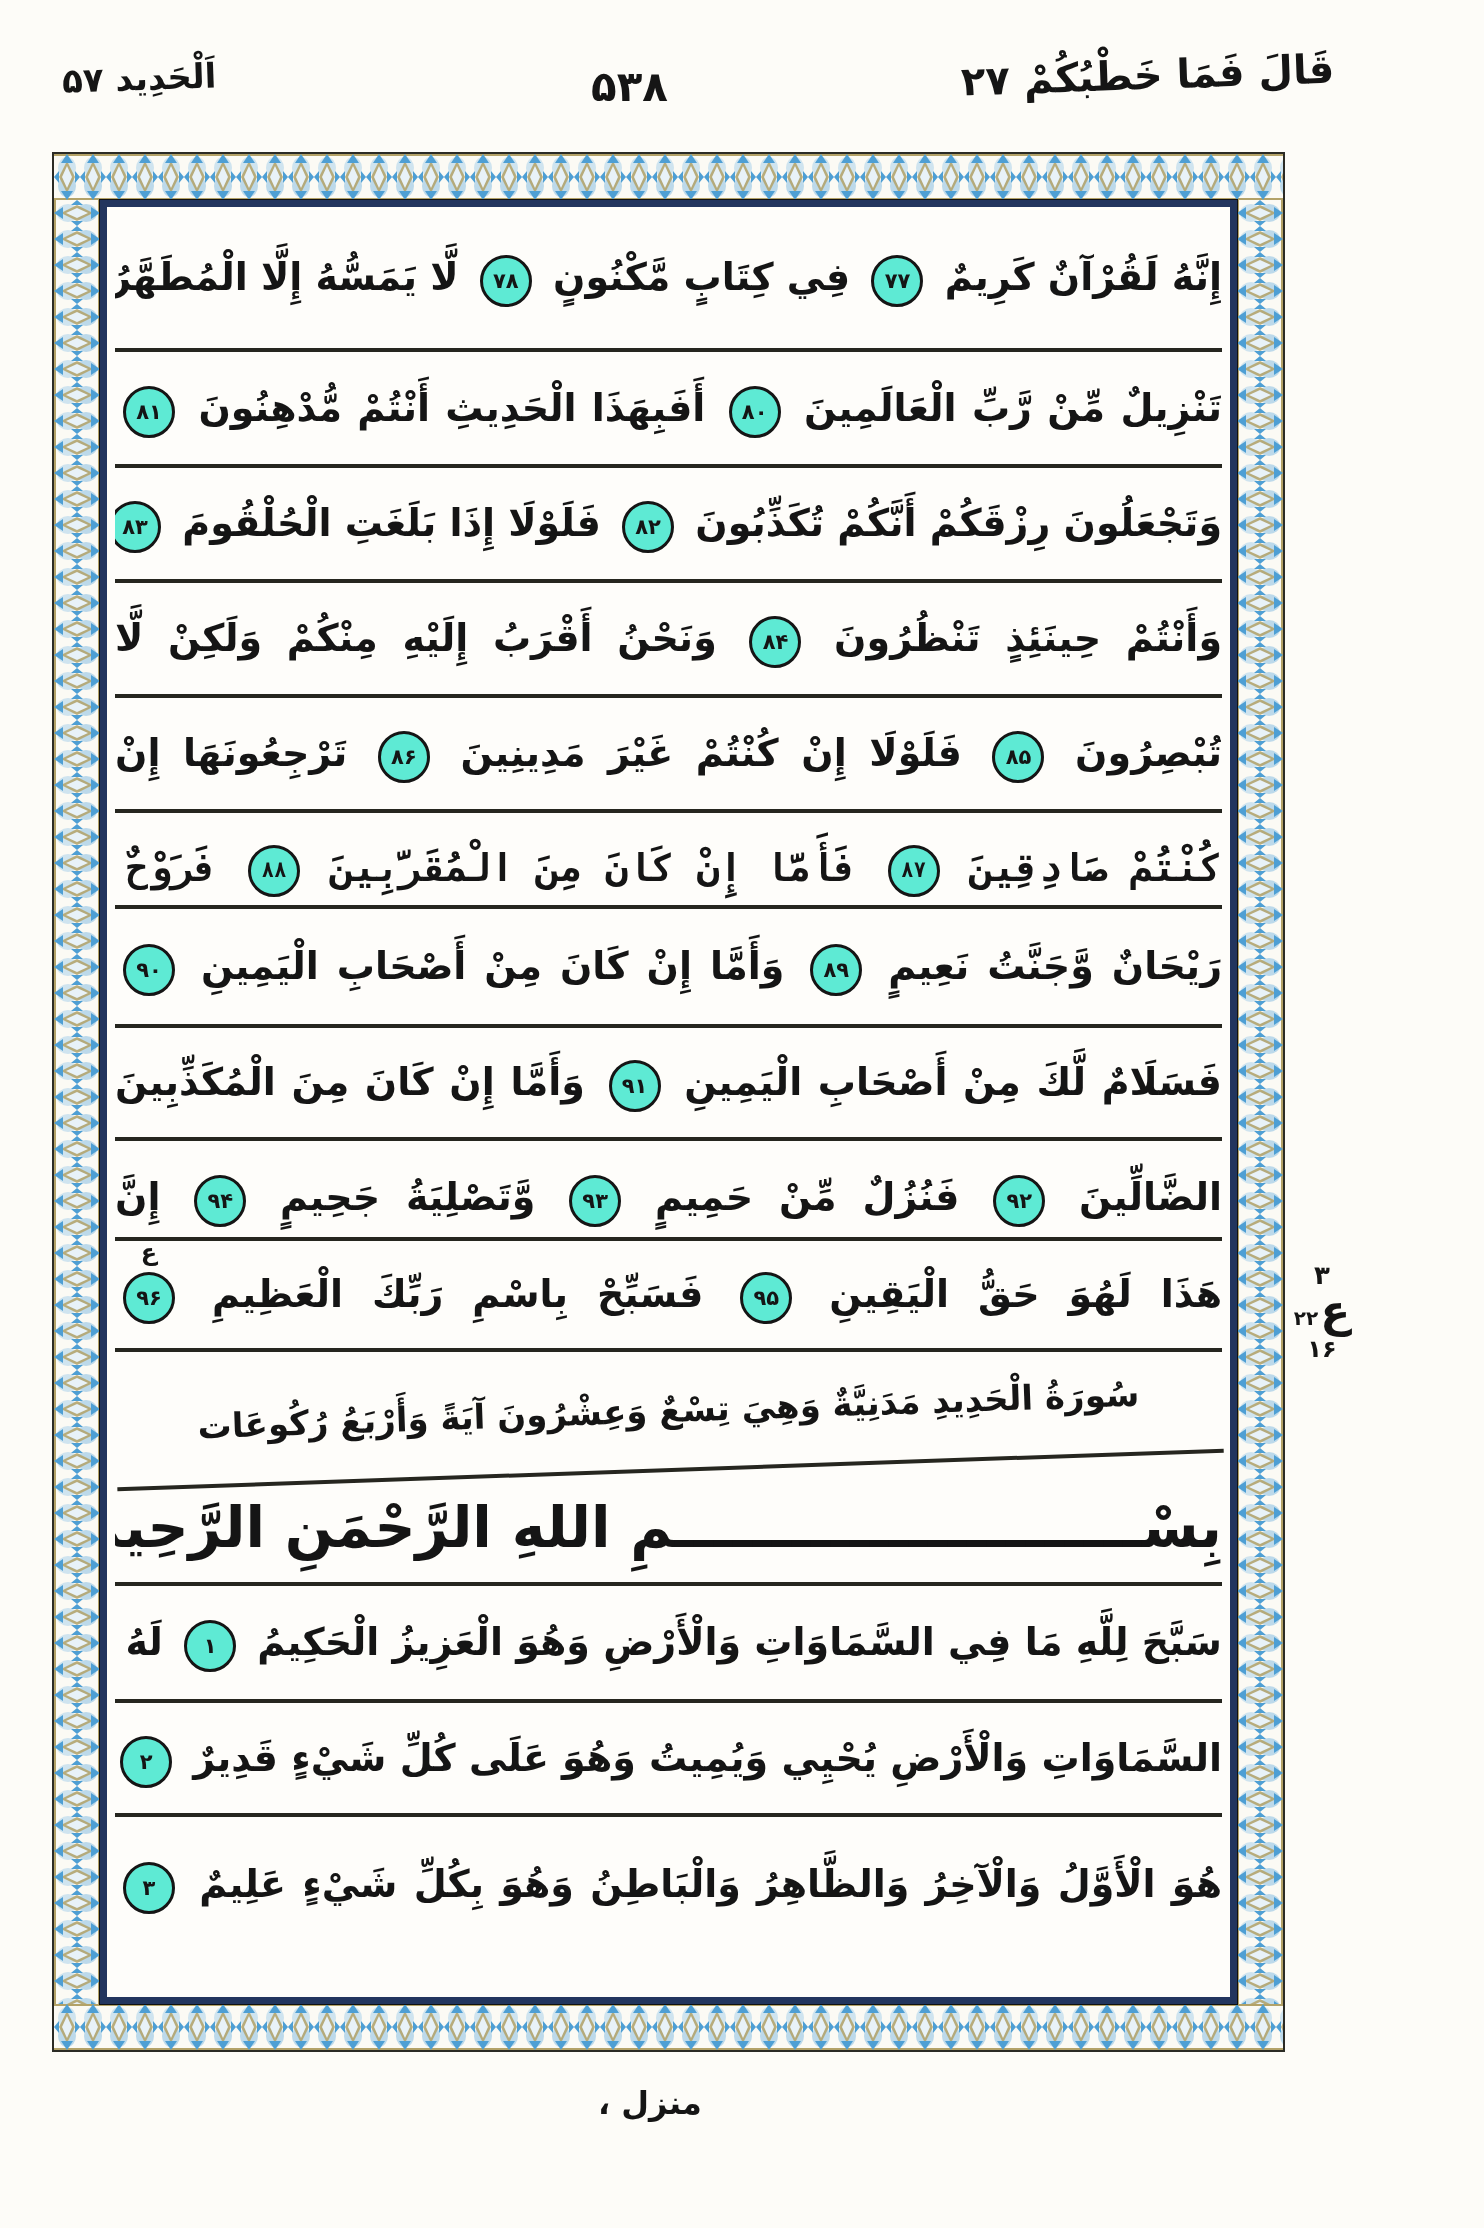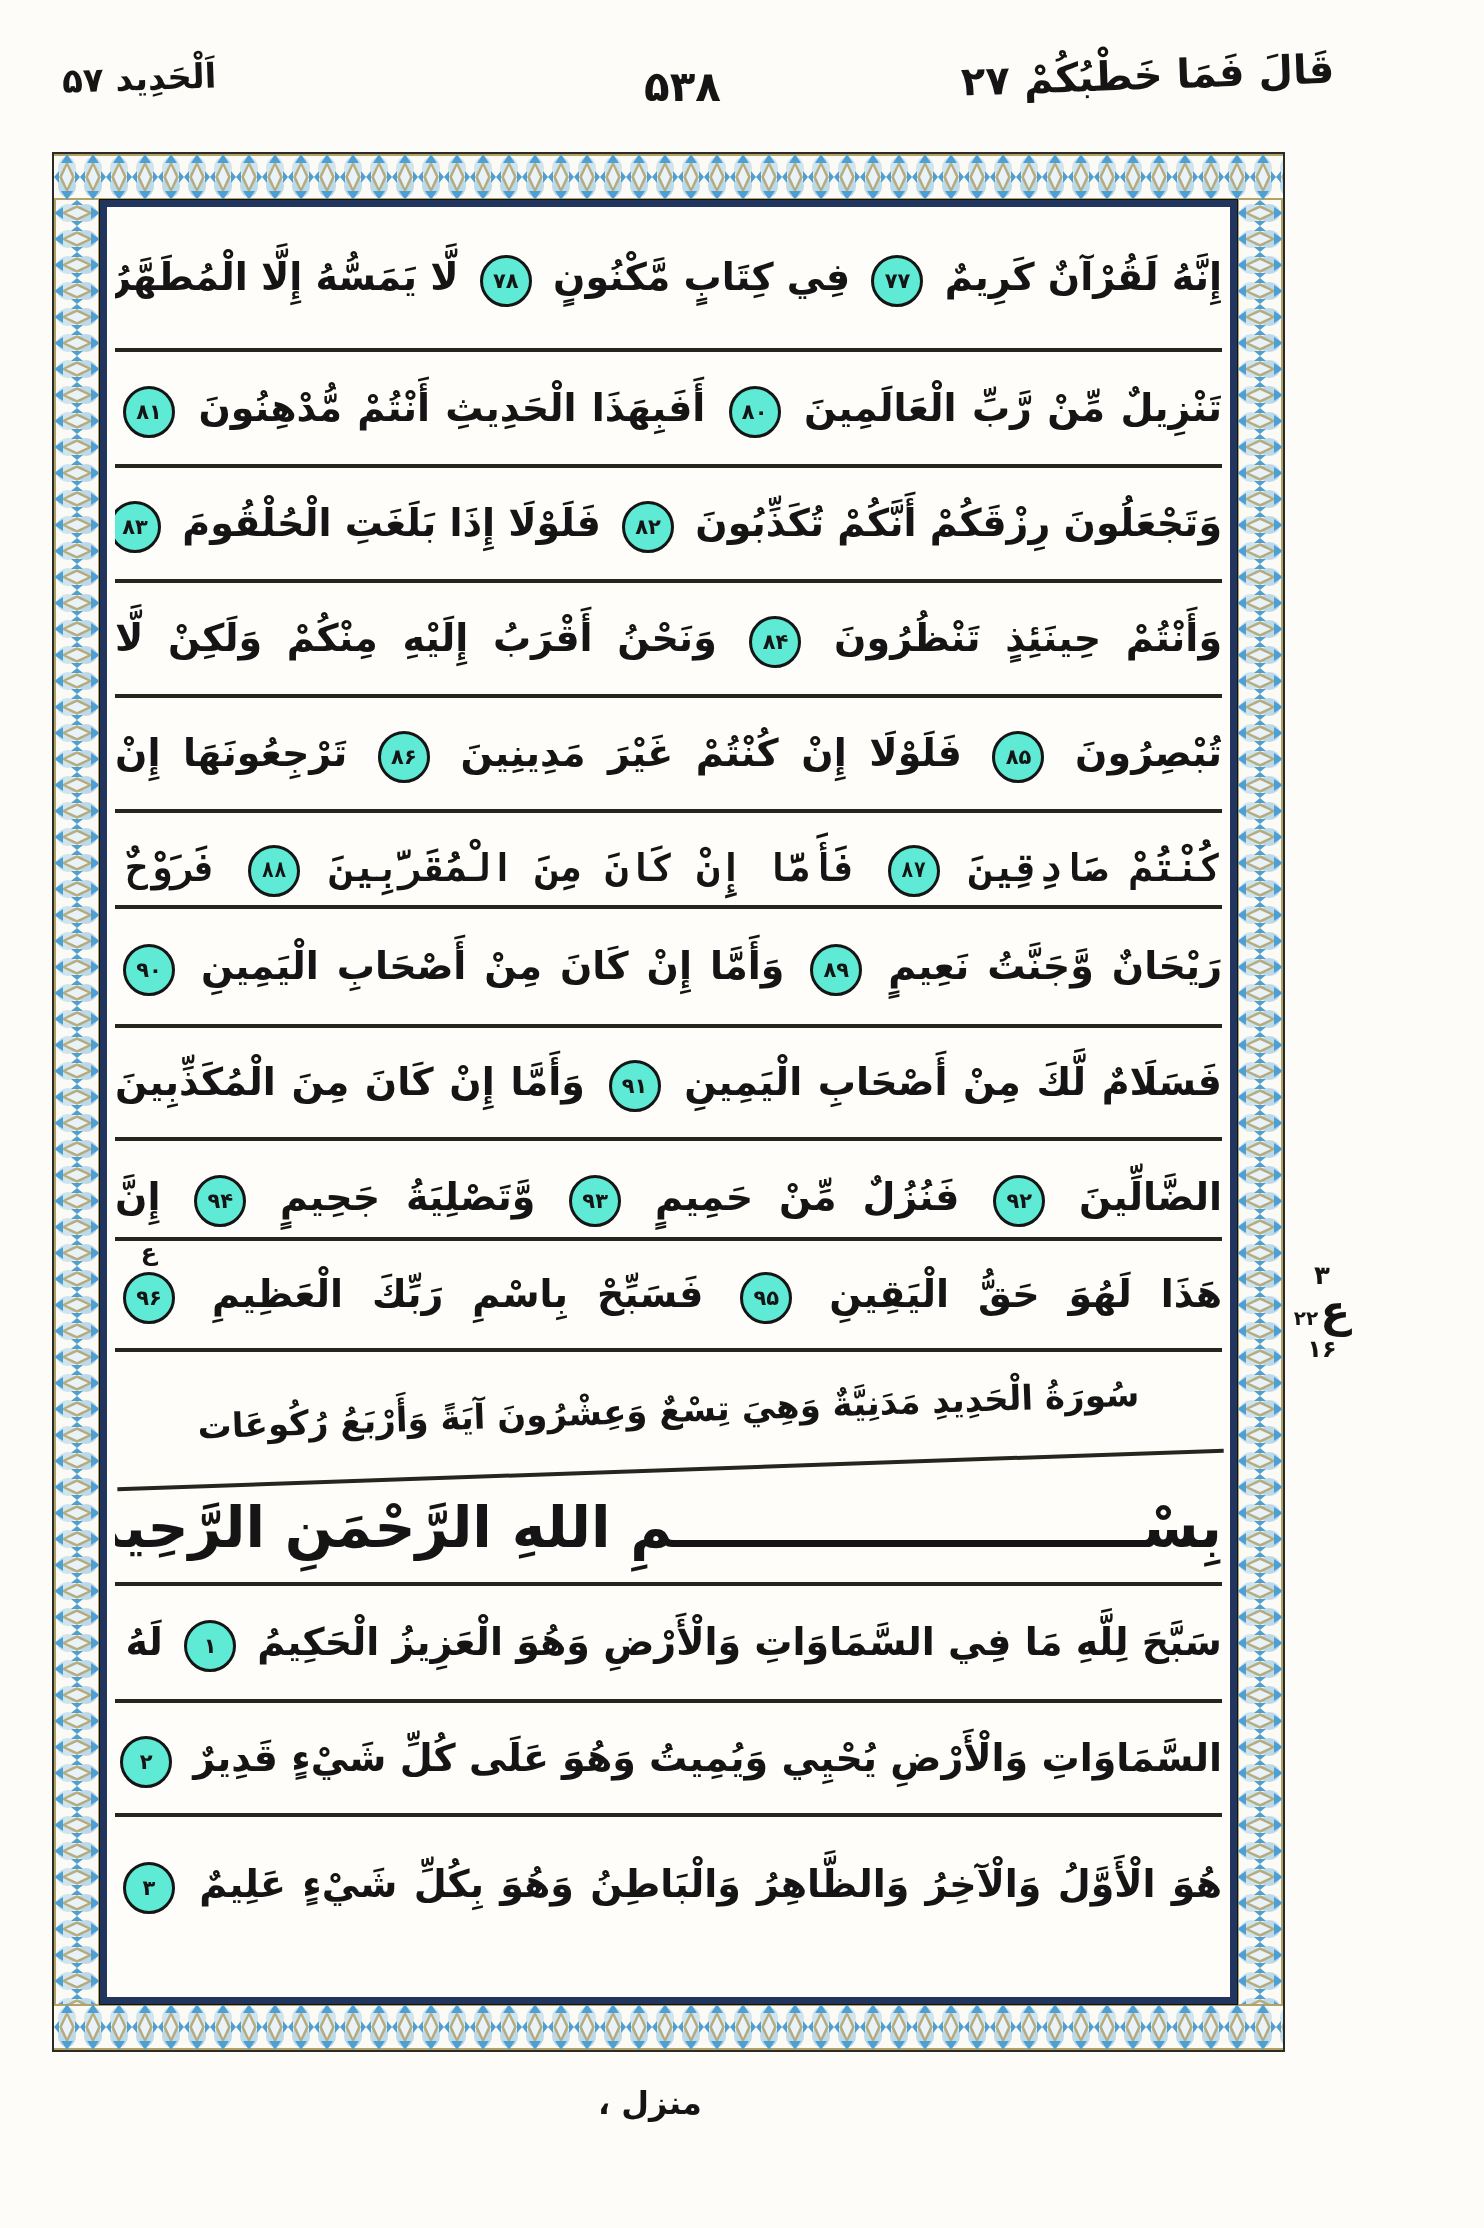--- a/index.html
+++ b/index.html
@@ -5,21 +5,21 @@
   html,body{margin:0;padding:0;}
   body{
     width:1484px;height:2228px;position:relative;
     background:#fdfcf8;color:#151515;
     font-family:"DejaVu Sans",sans-serif;
     overflow:hidden;
   }
   
   .runhead{position:absolute;font-weight:bold;white-space:nowrap;direction:rtl;}
   .head-right{top:52px;right:150px;font-size:40px;transform:rotate(-2deg);}
-  .head-center{top:62px;left:644px;font-size:42px;}
+  .head-center{top:62px;left:591px;font-size:42px;}
   .head-left{top:58px;left:62px;font-size:34px;transform:rotate(-2deg);}
   .footnote{position:absolute;top:2084px;left:598px;font-size:32px;font-weight:bold;direction:rtl;}
 
   
   .frame{
     position:absolute;left:52px;top:152px;width:1233px;height:1900px;
     box-sizing:border-box;border:2px solid #2b2b25;background:#fbfaf4;
   }
   .frame svg{position:absolute;display:block;}
   .b-top{top:0;left:0;}

